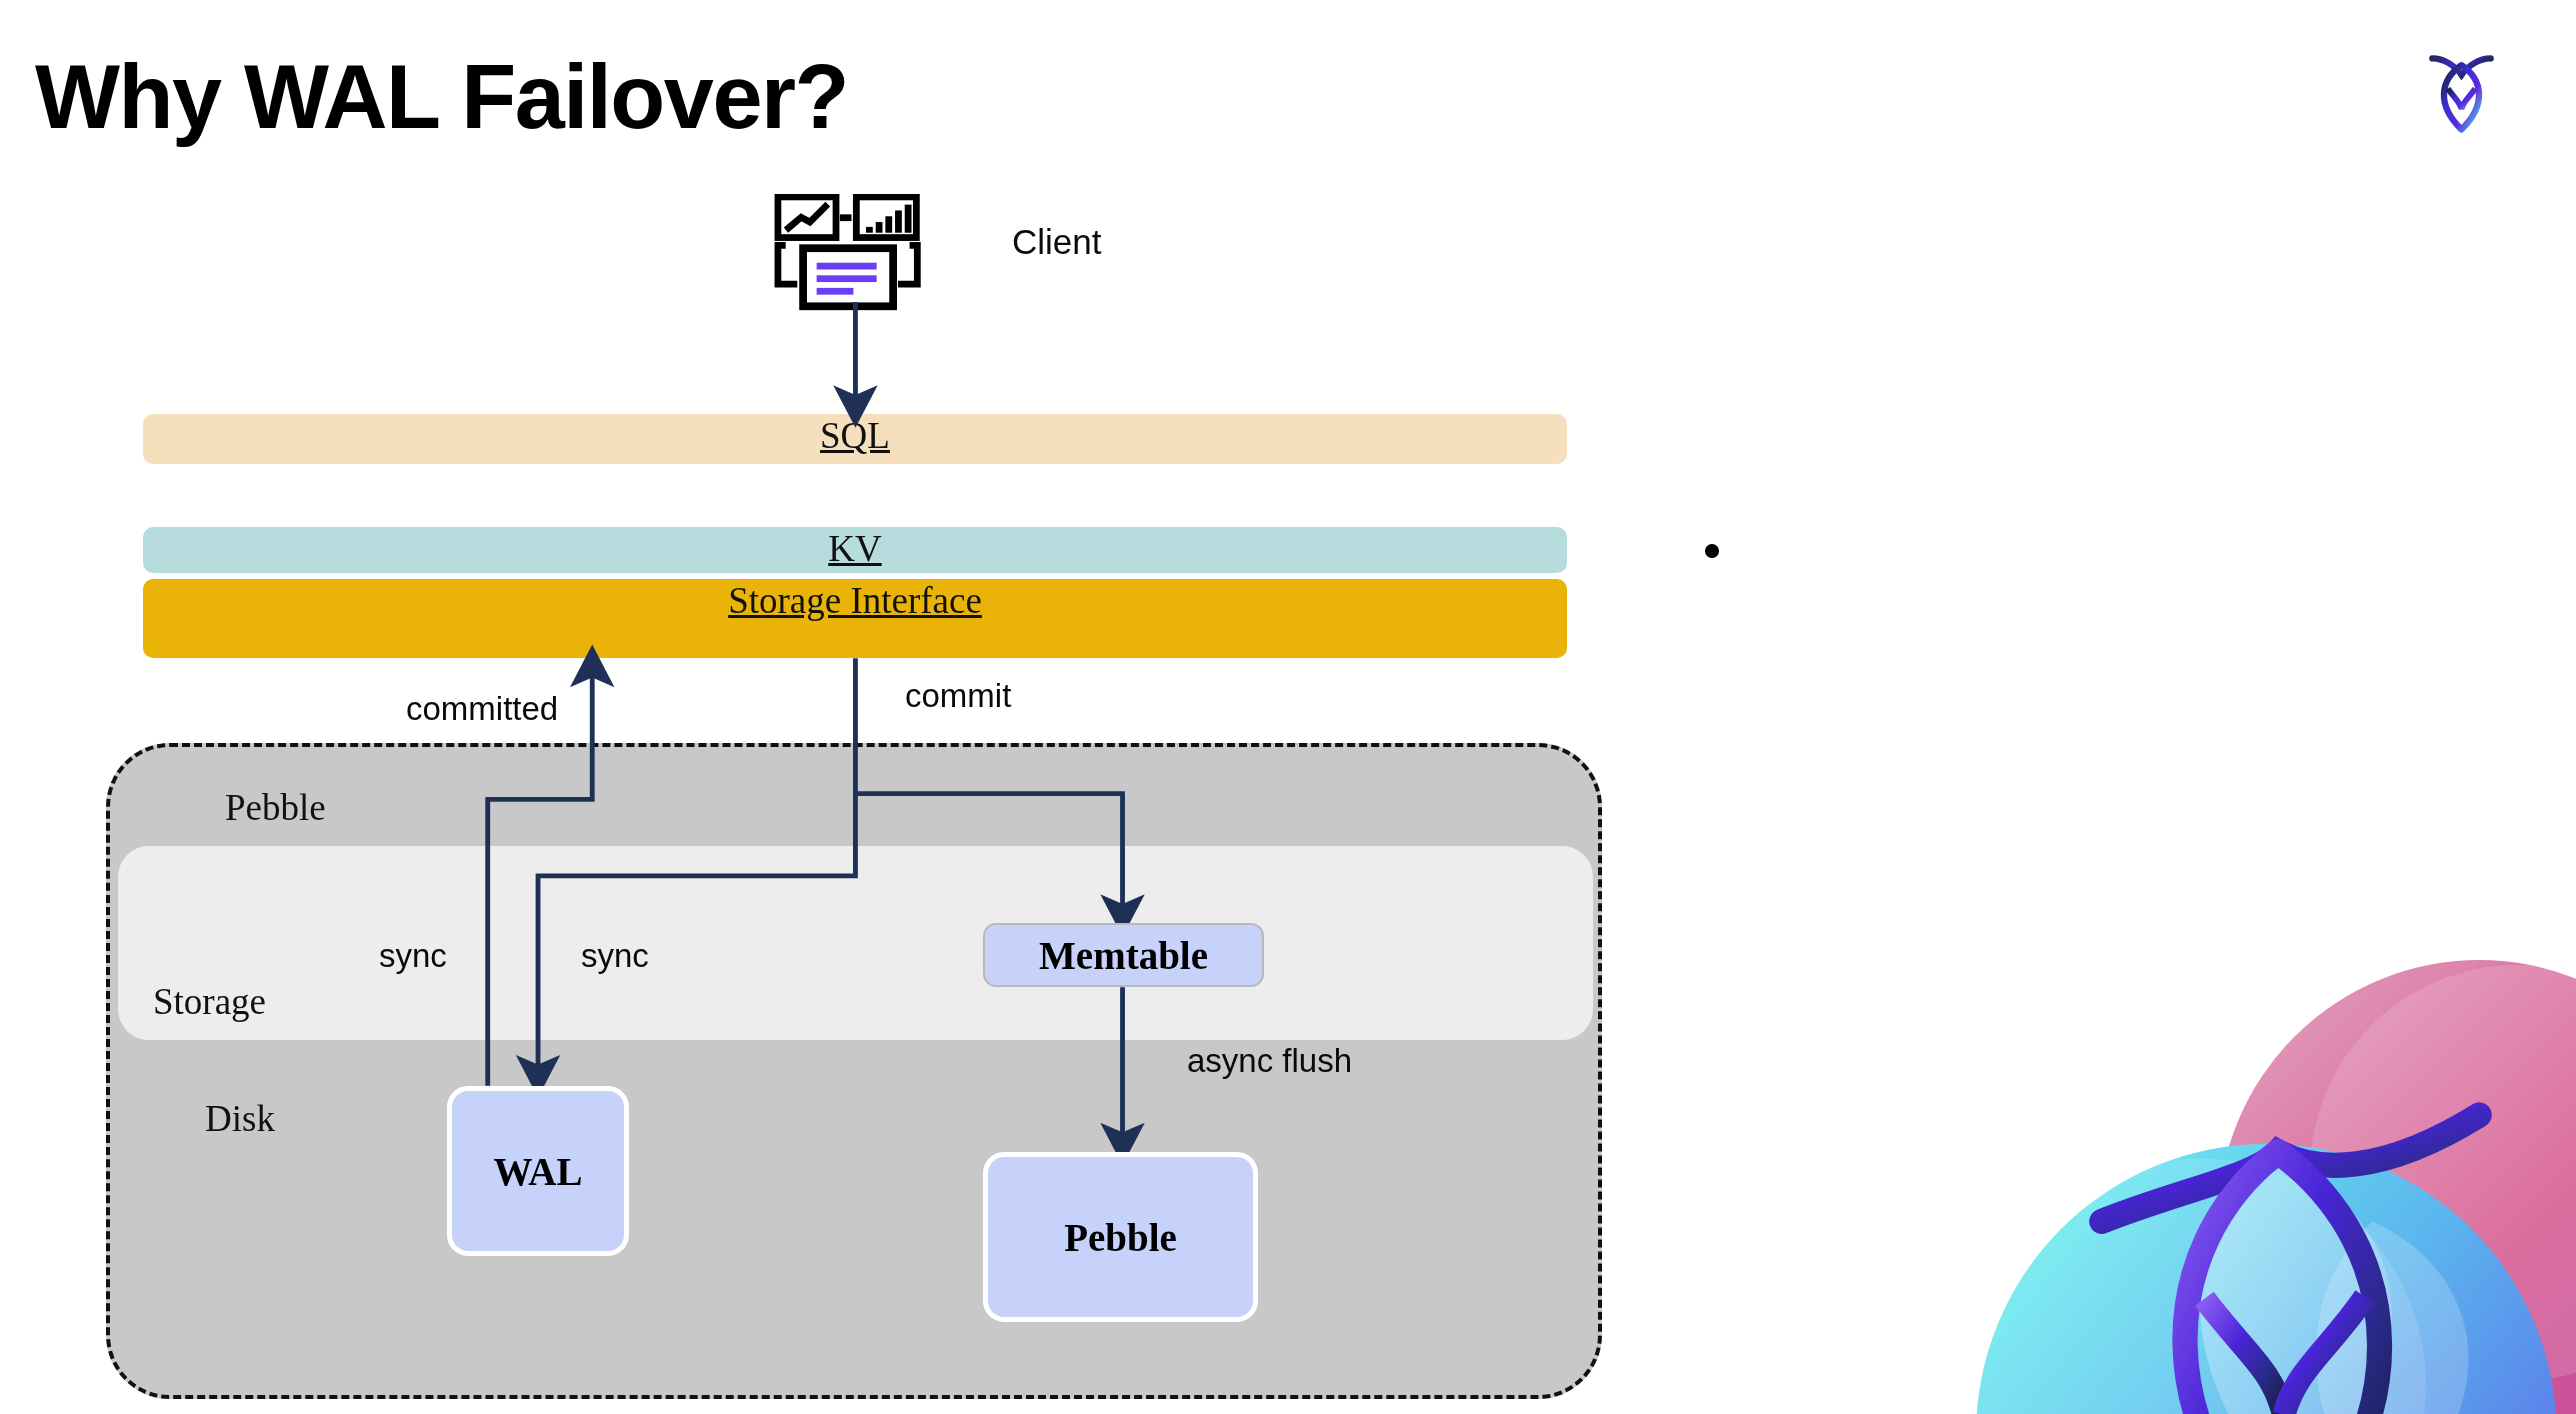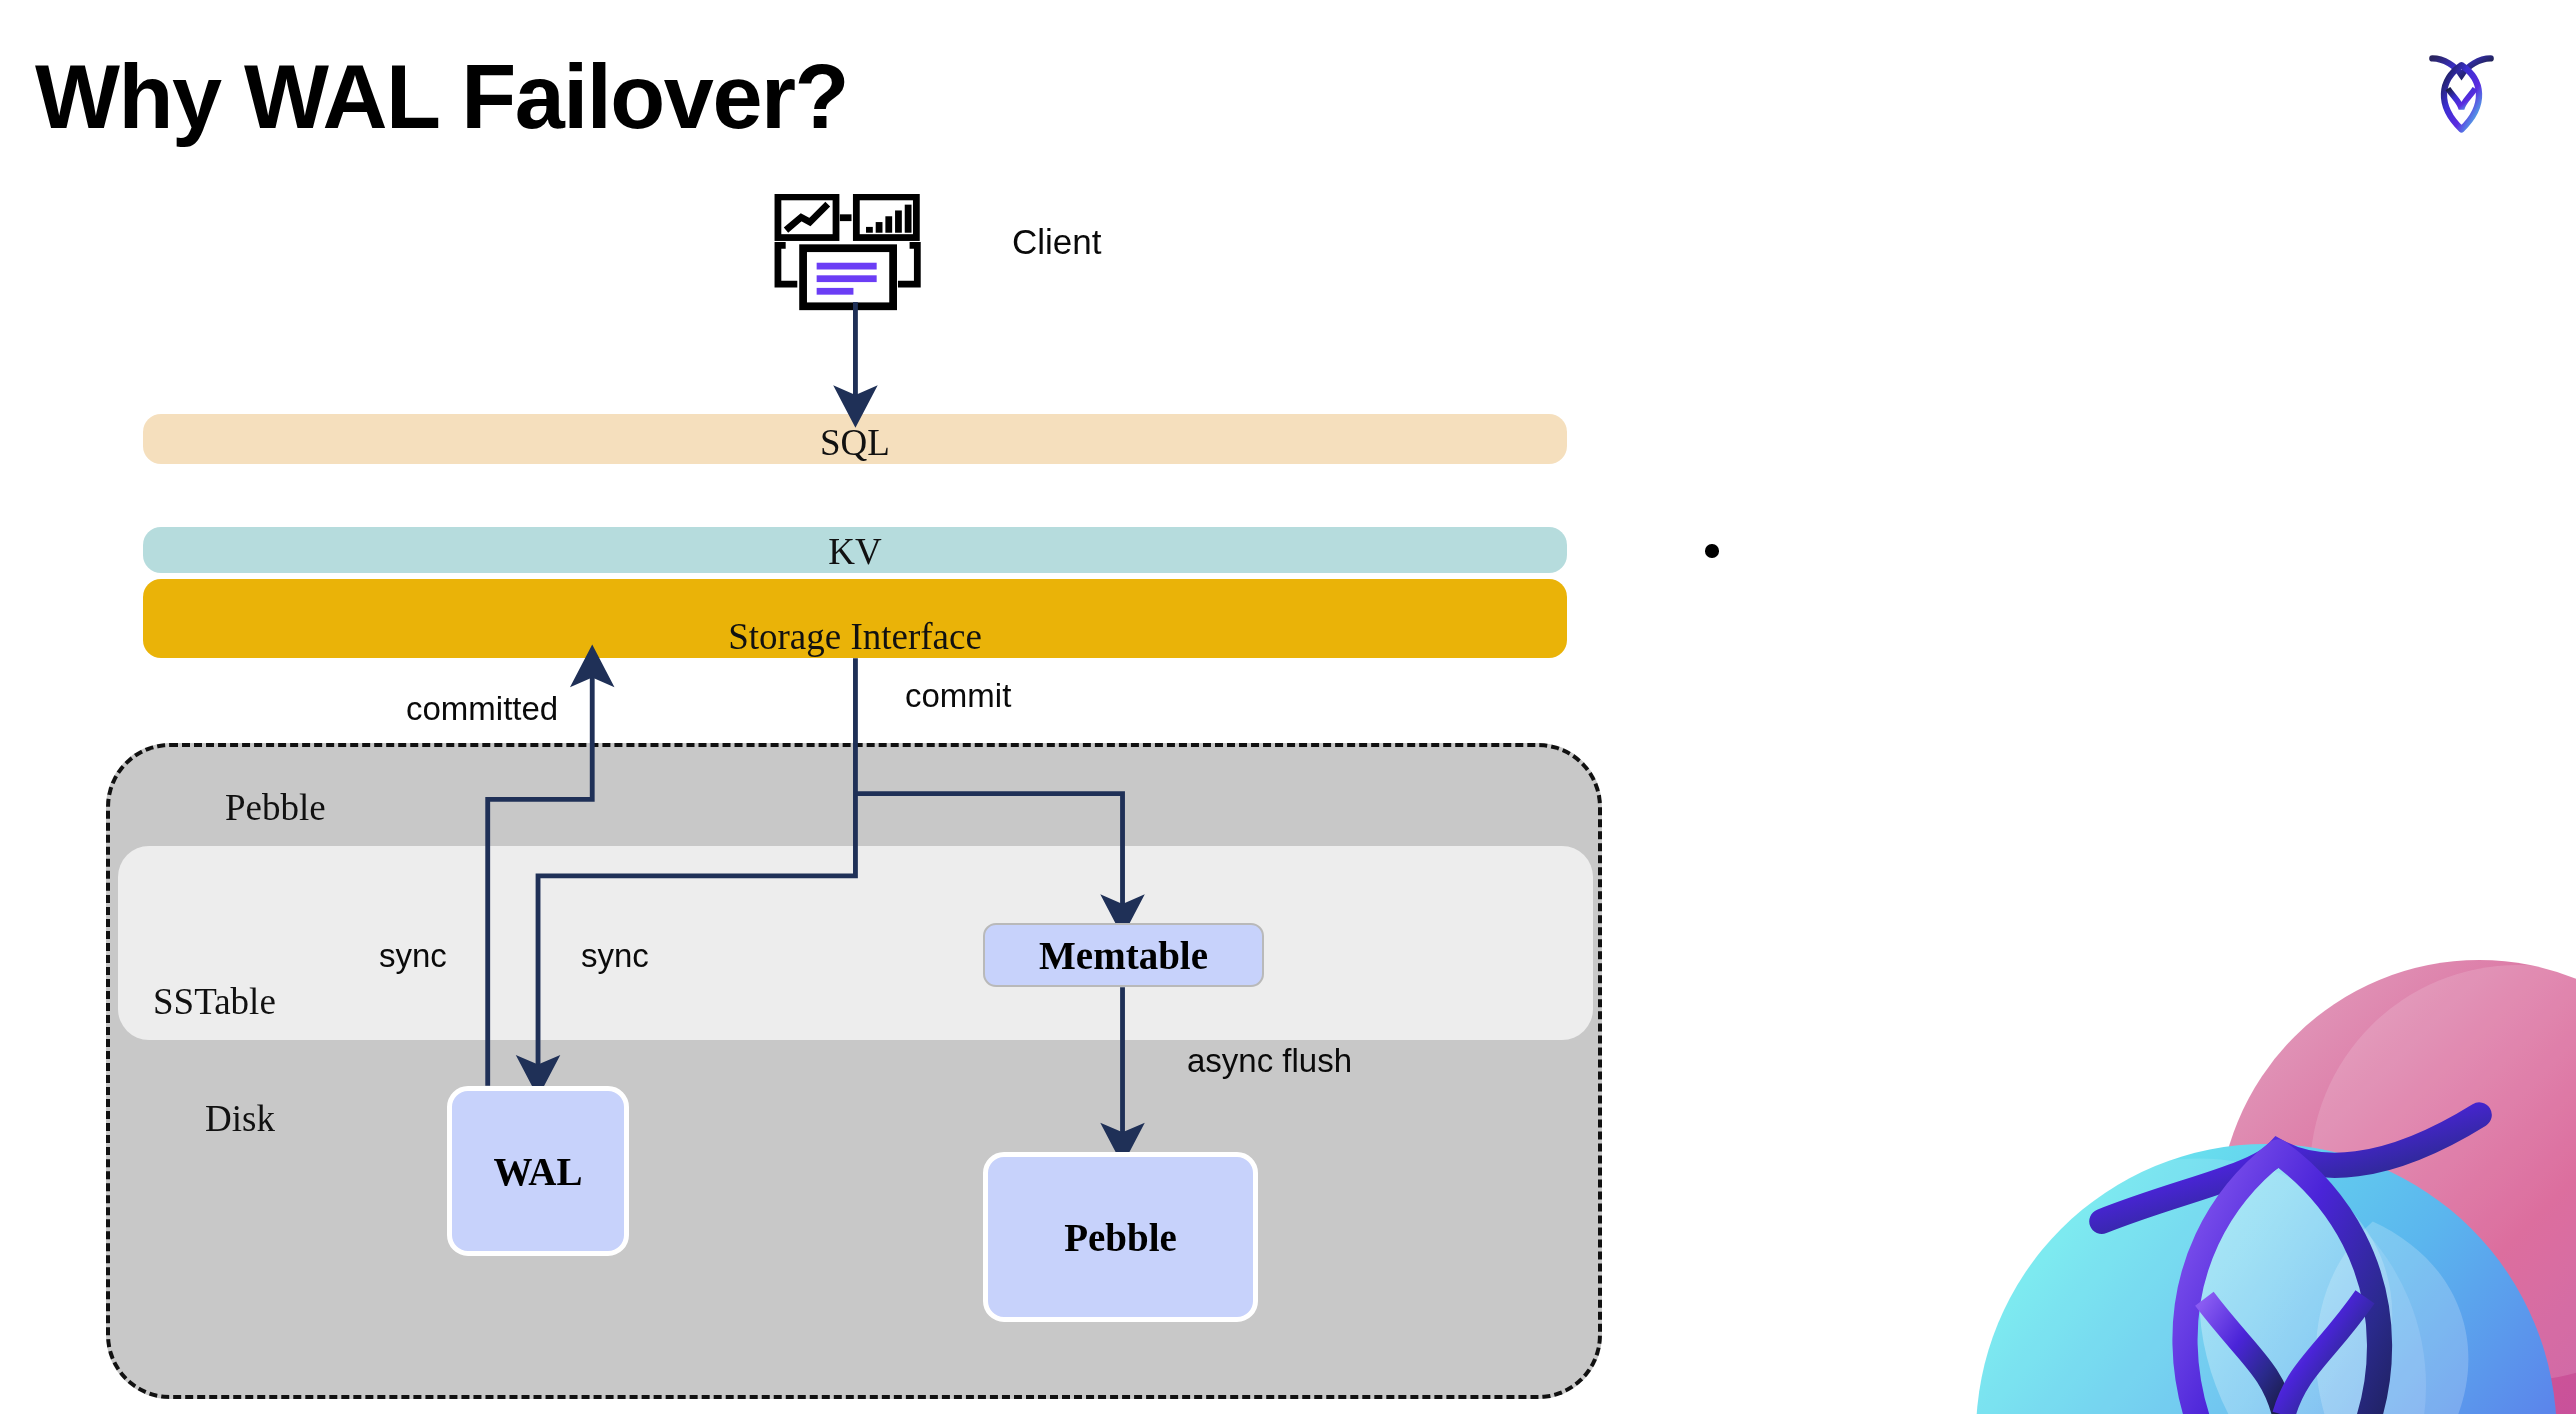--- a/index.html
+++ b/index.html
@@ -63,27 +63,28 @@
     font-size: 35px;
     color: #0a0a0a;
     font-family: "Liberation Sans", sans-serif;
   }
 
   
   .layer-bar {
     position: absolute;
     left: 143px;
     width: 1424px;
-    border-radius: 18px;
+    border-radius: 10px;
     display: flex;
-    align-items: flex-end;
+    align-items: flex-start;
     justify-content: center;
     font-family: "Liberation Serif", serif;
     font-size: 37px;
     color: #111111;
+    text-decoration: underline;
   }
   #bar-sql { top: 414px;  height: 50px; background: #f5dfbd; }
   #bar-kv  { top: 507px;  height: 46px; background: #b6dcdd; margin-top: 20px; }
   #bar-storage { top: 579px; height: 79px; background: #eab308; }
 
   
   #pebble-container {
     position: absolute;
     left: 106px;
     top: 743px;
@@ -317,21 +318,21 @@
 <div class="layer-bar" id="bar-kv">
   <span>KV</span>
 </div>
 <div class="layer-bar" id="bar-storage">
   <span>Storage Interface</span>
 </div>
 
 <div id="pebble-container"></div>
 <div id="memory-region"></div>
 <div id="pebble-label">Pebble</div>
-<div id="memory-label">SSTable</div>
+<div id="memory-label">Storage</div>
 <div id="disk-label">Disk</div>
 
 <svg id="arrow-layer" viewBox="0 0 2662 1462">
   <defs>
     <marker id="ah" markerWidth="11" markerHeight="11" refX="4.6" refY="5.2" orient="auto" markerUnits="strokeWidth">
       <path d="M0.6,0.6 L9.4,5.2 L0.6,9.8 L2.6,5.2 Z" fill="#1f3057"></path>
     </marker>
   </defs>
   <g fill="none" stroke="#1f3057" stroke-width="5">
 

